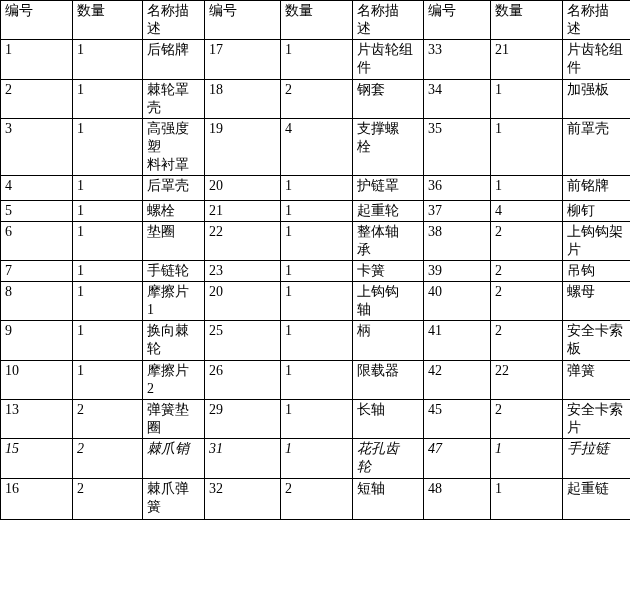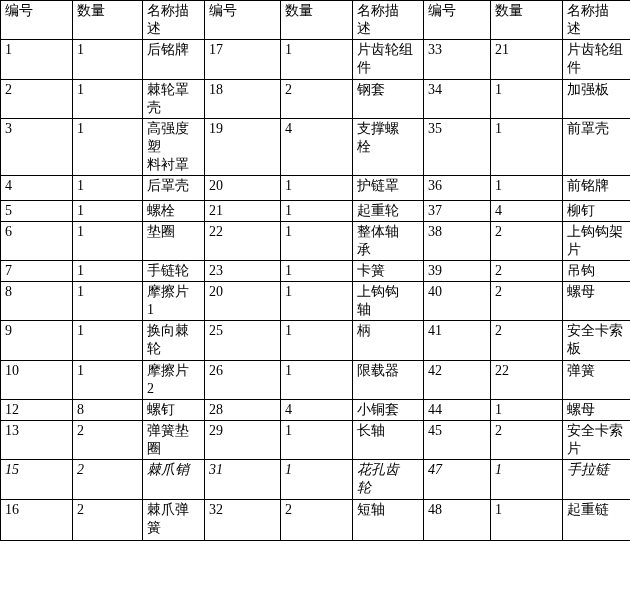--- a/index.html
+++ b/index.html
@@ -174,31 +174,20 @@
         <td>1</td>
         <td>摩擦片
 2</td>
         <td>26</td>
         <td>1</td>
         <td>限载器</td>
         <td>42</td>
         <td>22</td>
         <td>弹簧</td>
       </tr>
-      <tr style="height: 21px;">
-        <td>12</td>
-        <td>8</td>
-        <td>螺钉</td>
-        <td>28</td>
-        <td>4</td>
-        <td>小铜套</td>
-        <td>44</td>
-        <td>1</td>
-        <td>螺母</td>
-      </tr>
       <tr style="height: 35px;">
         <td>13</td>
         <td>2</td>
         <td>弹簧垫
 圈</td>
         <td>29</td>
         <td>1</td>
         <td>长轴</td>
         <td>45</td>
         <td>2</td>

